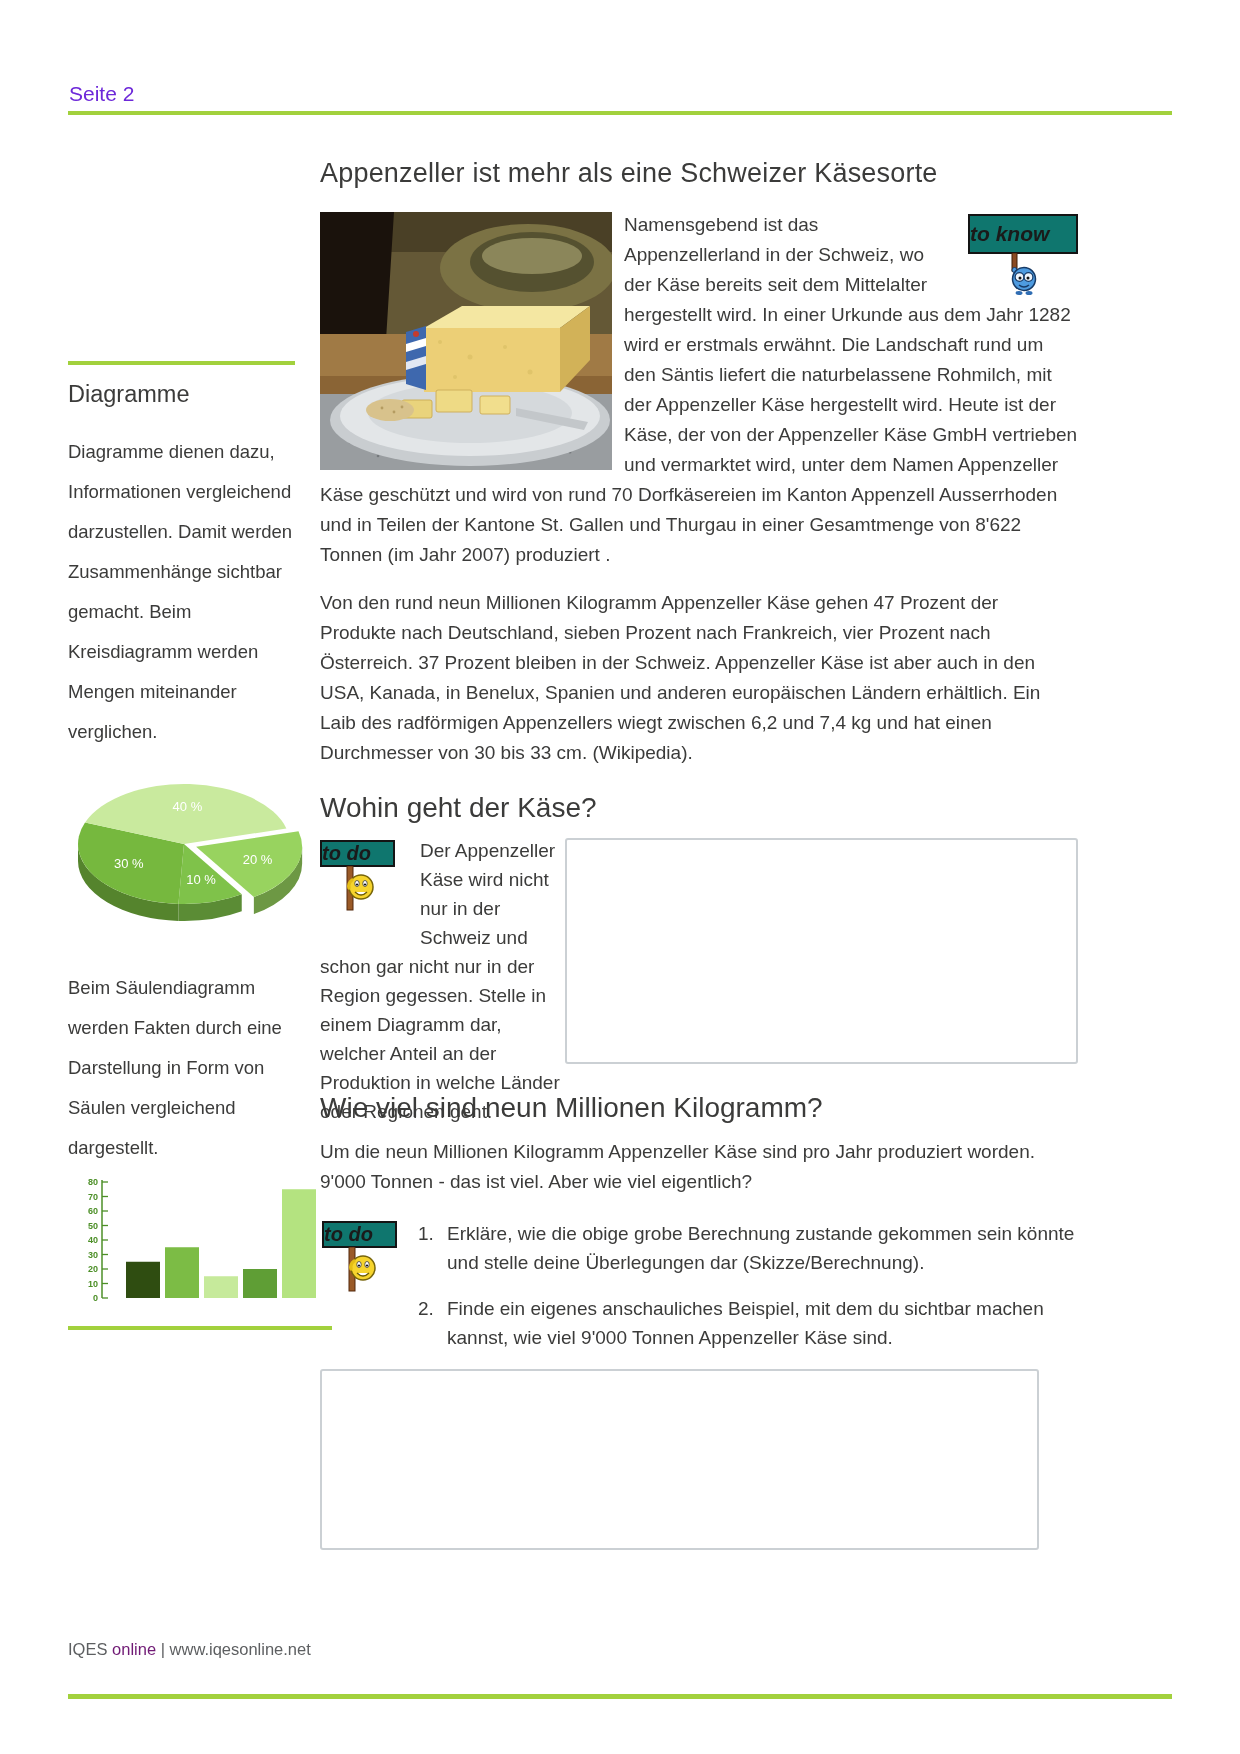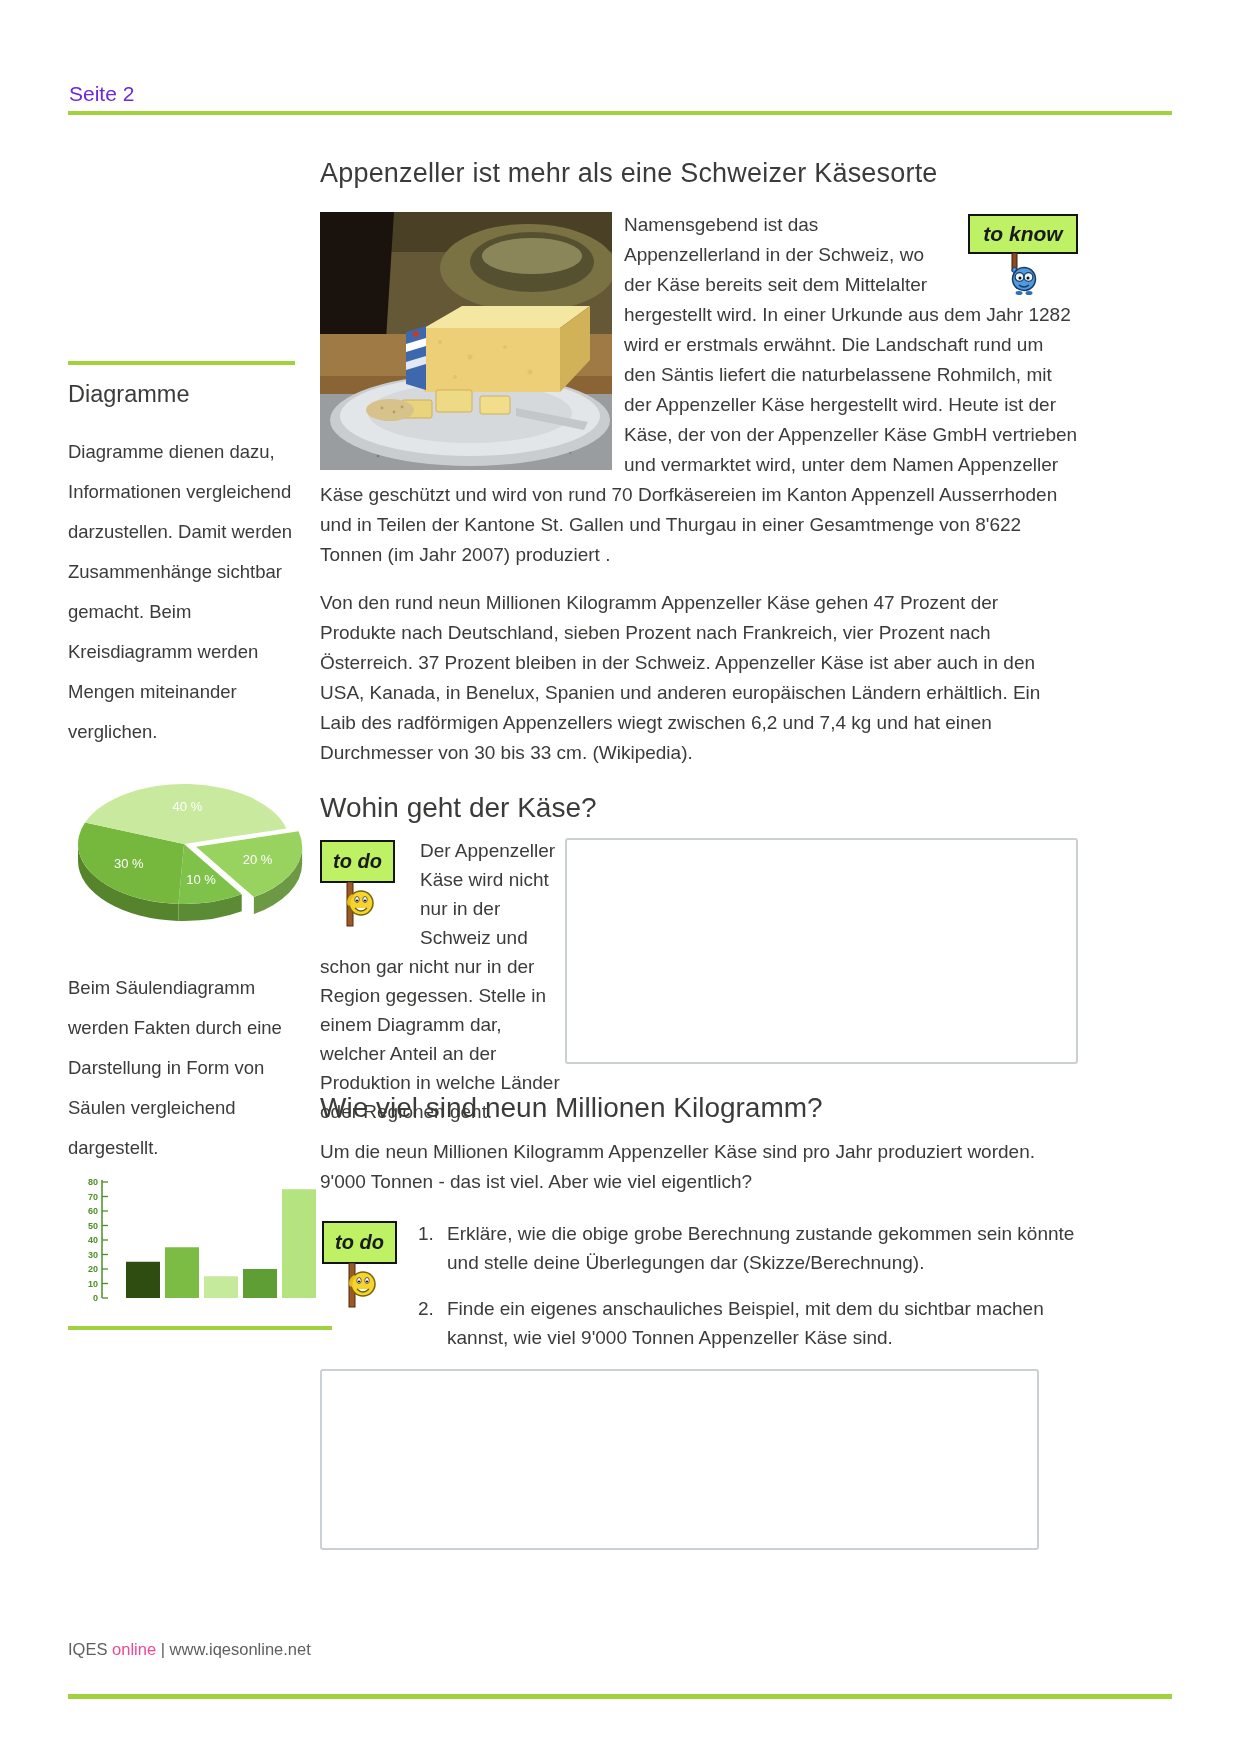--- a/index.html
+++ b/index.html
@@ -25,47 +25,47 @@
   .main h1{font-size:27px;font-weight:400;margin:0;letter-spacing:0.2px;}
   .main h2{font-size:28px;font-weight:400;margin:24px 0 0;}
   .body-text{font-size:19px;line-height:30px;margin:0;}
   .intro{margin-top:21px;}
   .clearfix::after{content:"";display:block;clear:both;}
   .cheese{float:left;width:292px;height:258px;margin:2px 12px 6px 0;}
   .para2{margin-top:18px;}
   .mt13{margin-top:13px;}
 
   
-  .sign{background:#bef264;border:2.5px solid #141414;display:block;font-style:italic;
-        font-weight:700;text-align:center;color:#1a1a1a;}
+  .sign{background:#0f766e;border:2.5px solid #141414;display:block;font-style:italic;
+        font-weight:700;text-align:left;color:#1a1a1a;}
   .badge-know{float:right;width:118px;margin:4px 0 4px 10px;text-align:center;}
   .badge-know .sign{width:106px;margin:0 0 0 8px;font-size:21px;padding:6px 0;}
   .badge-know svg{display:block;margin:-1px auto 0;}
   .badge-do{width:92px;position:relative;}
-  .badge-do .sign{width:71px;font-size:20px;padding:8px 0;}
+  .badge-do .sign{width:71px;font-size:20px;padding:0 0;}
   .badge-do svg{display:block;margin:-1px 0 0 12px;}
   .badge-do.floated{float:left;margin:4px 8px 2px 0;min-height:100px;}
   .badge-do.absolute{position:absolute;left:2px;top:2px;}
 
   .task-row{position:relative;margin-top:12px;height:232px;}
   .task-left{width:244px;}
   .task-left .body-text{line-height:29px;}
   .answer-box{border:2px solid #cbd0d4;border-radius:3px;background:#fff;box-sizing:border-box;}
   .answer-box-1{position:absolute;left:245px;top:2px;width:513px;height:226px;}
   .answer-box-2{margin-top:16px;width:719px;height:181px;}
 
   .task2-row{position:relative;margin-top:22px;padding-left:98px;min-height:132px;}
   #task-list{list-style:none;margin:0;padding:0;}
   #task-list li{display:flex;margin:0 0 17px 0;font-size:19px;}
   #task-list .num{width:29px;flex:none;line-height:29px;}
   #task-list .task-text{flex:1;line-height:29px;}
 
   
   .footer-text{position:absolute;left:68px;top:1640px;font-size:16.5px;color:#5d5f61;}
-  .footer-text .green{color:#ec4899;}
+  .footer-text .green{color:#701a75;}
   .rule-footer{left:68px;top:1694px;width:1104px;height:5px;}
 </style>
 </head>
 <body>
 
 <div class="page">
 
   <div class="page-label">Seite 2</div>
   <div class="rule rule-header"></div>
 

